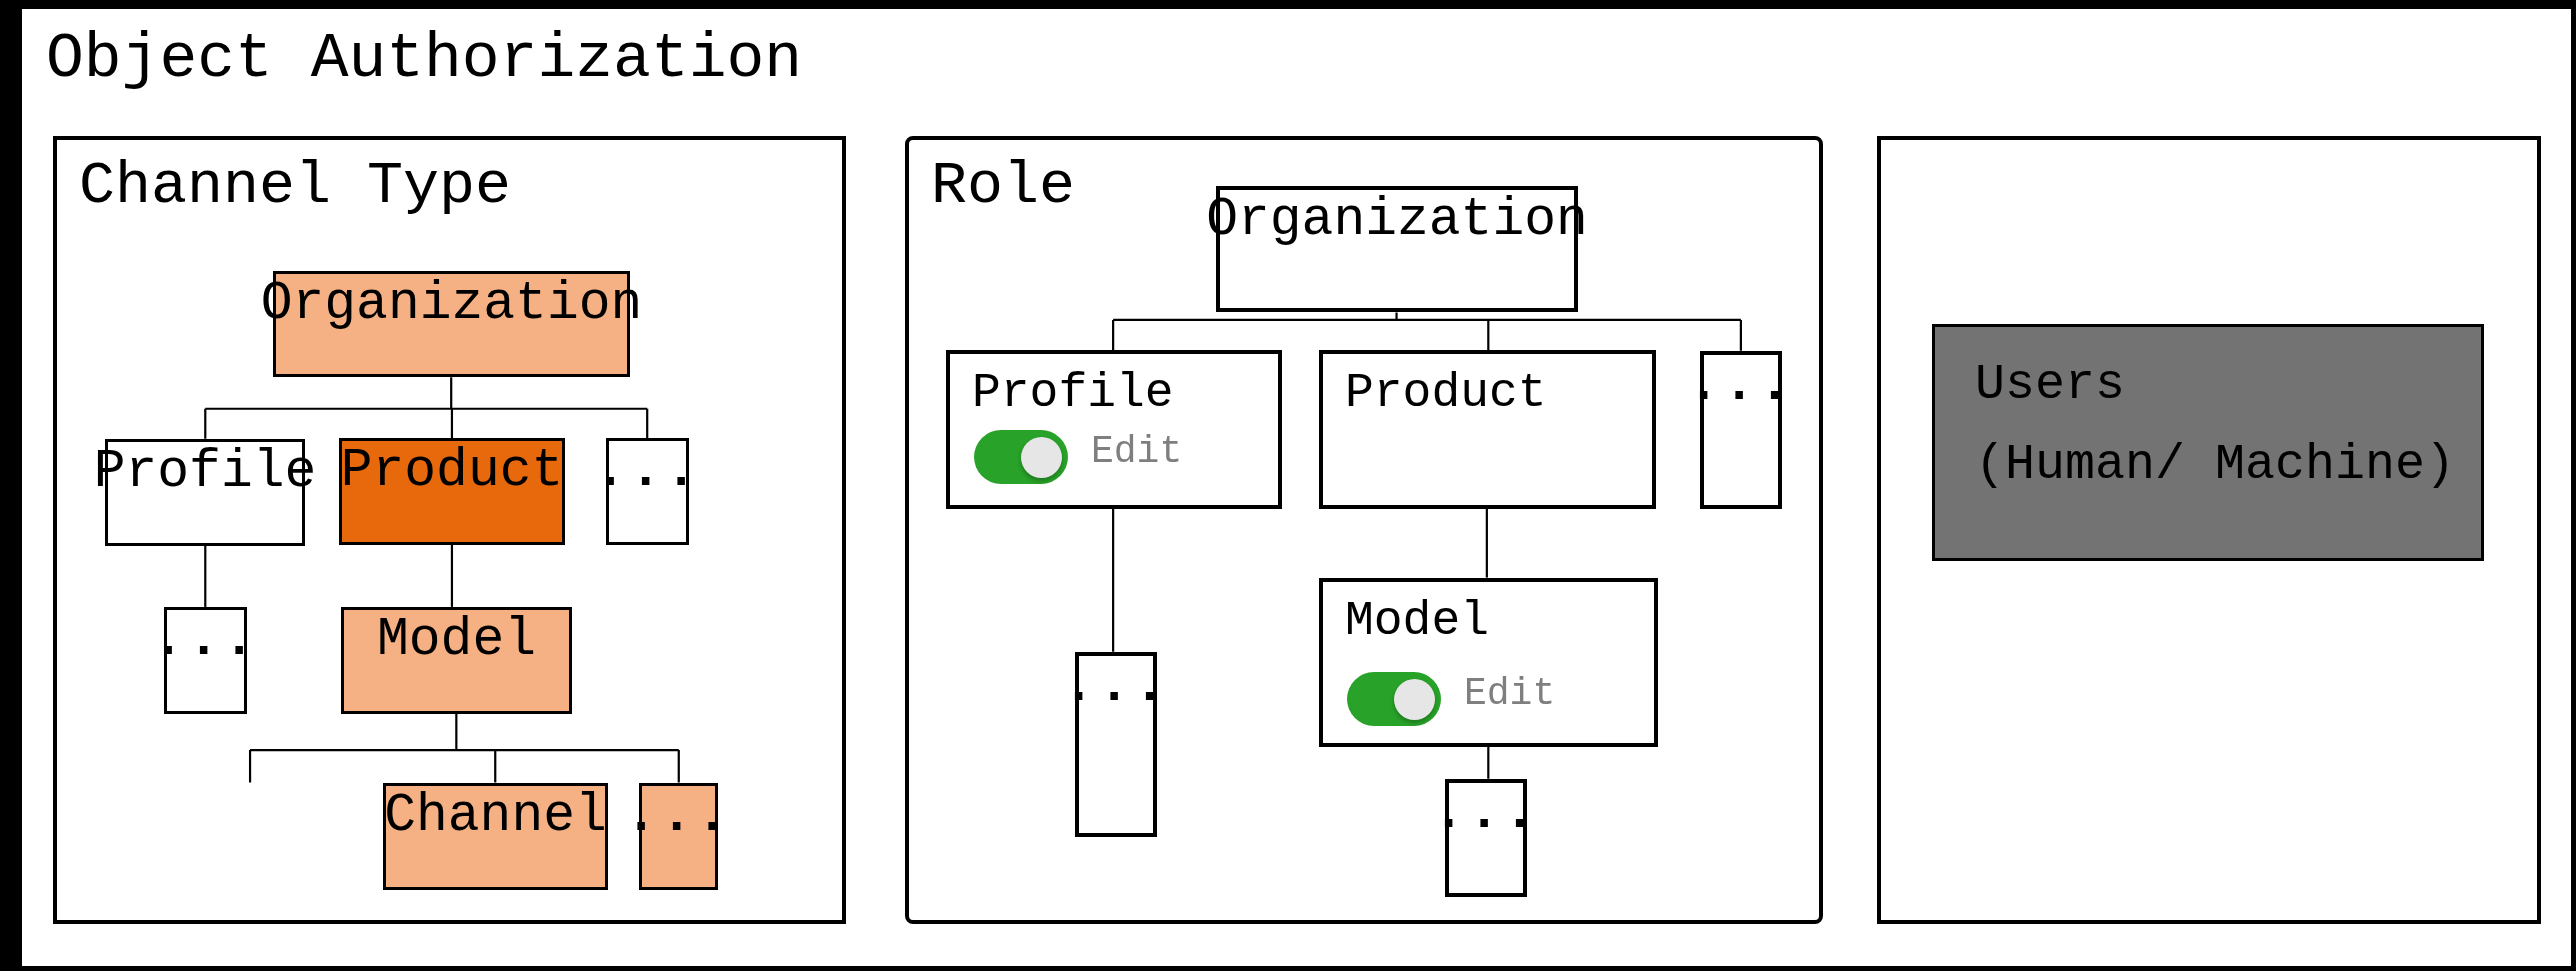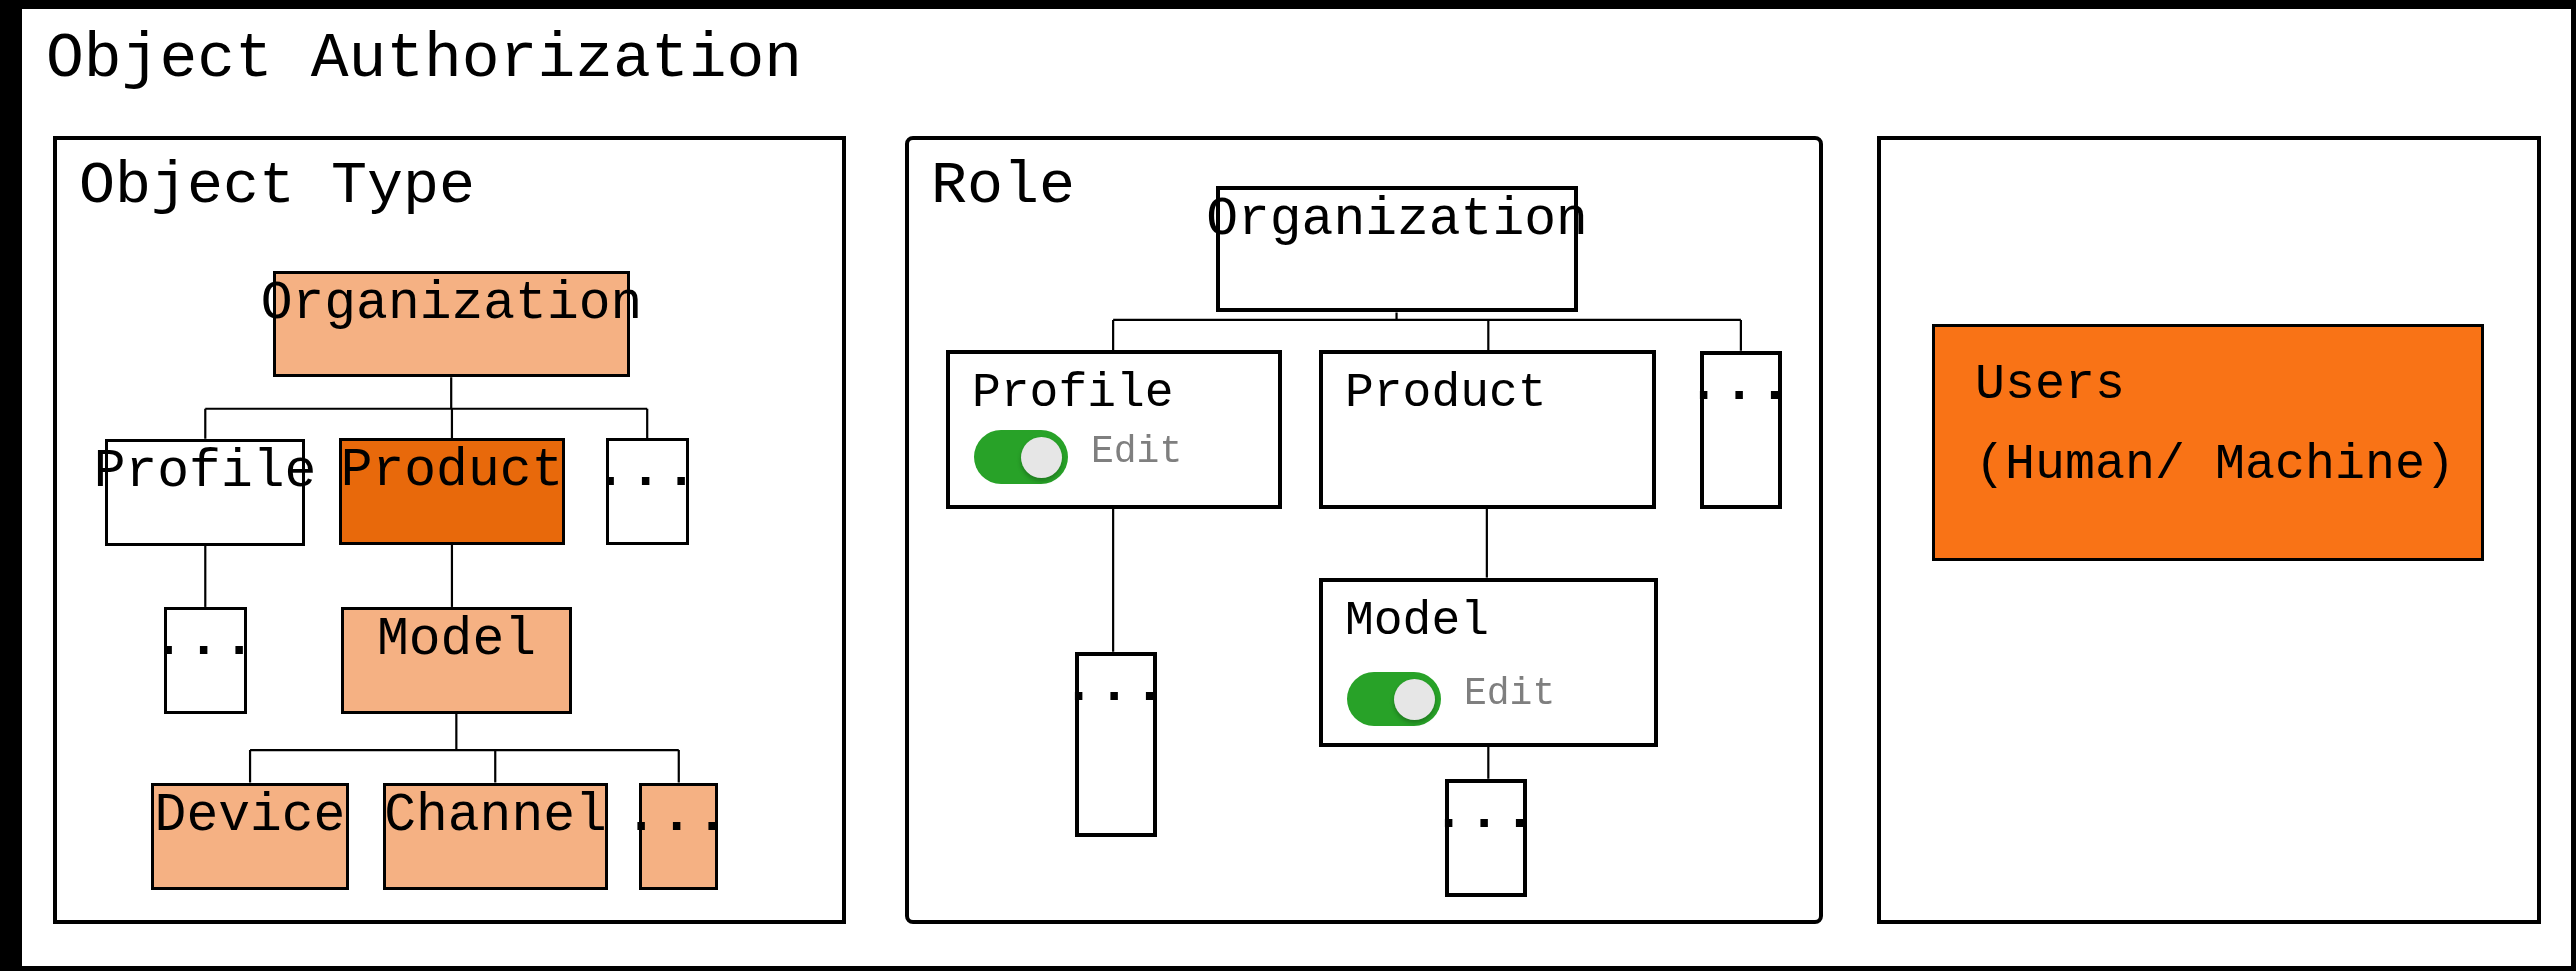--- a/index.html
+++ b/index.html
@@ -23,60 +23,57 @@
   .node.dots{font-weight:bold;letter-spacing:3.7px;font-size:53px;}
   .role-node{justify-content:flex-start;align-items:flex-start;border-width:4.4px;}
   .role-node .node-label{padding:11.8px 0 0 22px;font-size:48px;}
   .toggle-row{position:absolute;left:23.5px;display:flex;align-items:flex-start;}
   .toggle{width:94px;height:54px;border-radius:29px;background:#28A228;
           position:relative;flex:0 0 auto;}
   .toggle .knob{position:absolute;right:5.9px;top:6.6px;width:41px;height:41px;
                 border-radius:50%;background:#E6E6E6;
                 box-shadow:0 2.9px 4.4px rgba(0,0,0,0.25);}
   .edit-label{font-size:38px;color:#7f7f7f;margin-left:23.5px;}
-  .users-box{position:absolute;border:3.7px solid #000;box-sizing:border-box;background:#f97316;
+  .users-box{position:absolute;border:3.7px solid #000;box-sizing:border-box;background:#737373;
              font-size:50px;line-height:1.6;padding:17.6px 0 0 40px;}
 </style>
 </head>
 <body>
 
 <div class="page">
 
   <div class="frame"></div>
   <div class="main-title">Object Authorization</div>
 
   <div class="panel" style="left:53px;top:136px;width:793px;height:788px;">
     <svg class="wires" width="784" height="779" viewBox="0 0 1068 1061">
       <path d="M537 323 V366 M202 366 H804 M202 366 V407 M538 366 V406 M804 366 V406"></path>
       <path d="M202 553 V636"></path>
       <path d="M538 551 V636"></path>
       <path d="M544 782 V831 M263 831 H847 M263 831 V875 M597 831 V875 M847 831 V875"></path>
     </svg>
-    <div class="panel-title">Object Type</div>
+    <div class="panel-title">Channel Type</div>
 
     <div class="node orange" style="left:216px;top:131px;width:357px;height:106px;">
       <span>Organization</span>
     </div>
     <div class="node" style="left:48px;top:299px;width:200px;height:107px;">
       <span>Profile</span>
     </div>
     <div class="node dark-orange" style="left:282px;top:298px;width:226px;height:107px;">
       <span>Product</span>
     </div>
     <div class="node dots" style="left:549px;top:298px;width:83px;height:107px;">
       <span>...</span>
     </div>
     <div class="node dots" style="left:107px;top:467px;width:83px;height:107px;">
       <span>...</span>
     </div>
     <div class="node orange" style="left:284px;top:467px;width:231px;height:107px;">
       <span>Model</span>
-    </div>
-    <div class="node orange" style="left:94px;top:643px;width:198px;height:107px;">
-      <span>Device</span>
     </div>
     <div class="node orange" style="left:326px;top:643px;width:225px;height:107px;">
       <span>Channel</span>
     </div>
     <div class="node orange dots" style="left:582px;top:643px;width:79px;height:107px;">
       <span>...</span>
     </div>
   </div>
 
   <div class="panel" style="left:905px;top:136px;width:918px;height:788px;border-radius:8px;">

